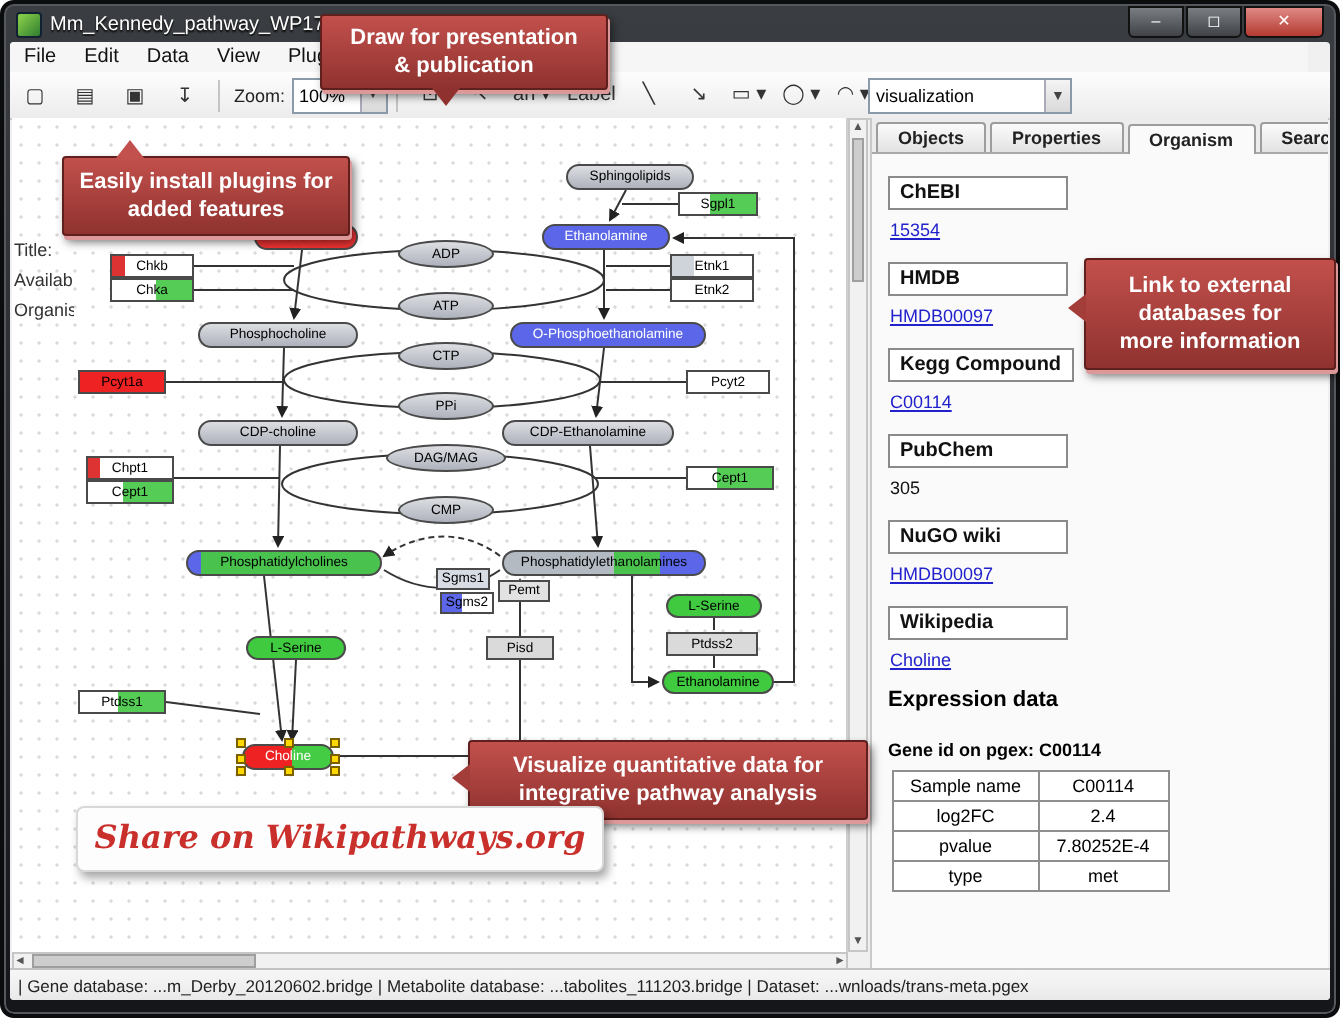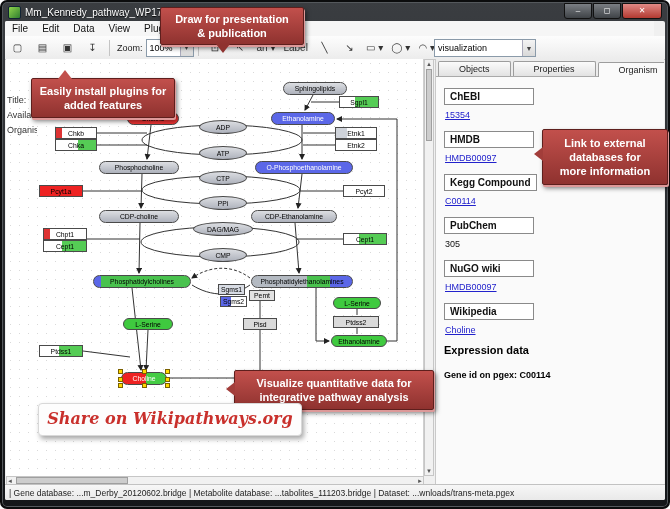--- a/index.html
+++ b/index.html
@@ -28,39 +28,39 @@
   .tb-label{margin:0 3px;color:#222;}
   .combo{display:inline-flex;align-items:center;height:16px;background:#fff;border:1px solid #8a9aa9;font-size:9px;padding-left:3px;}
   .combo .val{min-width:30px;}
   .combo .combo-btn{width:12px;height:100%;background:linear-gradient(#f4f4f4,#d9d9d9);border-left:1px solid #aab;color:#444;font-size:7px;display:flex;align-items:center;justify-content:center;}
   .combo.viz{position:absolute;left:429px;top:3px;width:97px;}
   .combo.viz .val{flex:1;}
 
   .main{position:absolute;left:0;right:0;top:38px;bottom:15px;}
   .canvas{position:absolute;left:1px;top:0;width:417px;height:417px;background-color:#fff;
     background-image:radial-gradient(circle,#d9d9d9 0.7px,transparent 0.9px);background-size:9px 9px;overflow:hidden;border-right:1px solid #cfcfcf;}
-  .strip-label{position:absolute;left:1px;width:30px;font-size:9px;color:#333;white-space:nowrap;overflow:hidden;}
+  .strip-label{position:absolute;left:1px;width:30px;font-size:9px;color:#333;white-space:nowrap;overflow:hidden;margin-top:25px;}
 
   .edges{position:absolute;left:0;top:0;z-index:1;}
   .node{position:absolute;box-sizing:border-box;z-index:2;border:1px solid #4a4a4a;display:flex;align-items:center;justify-content:center;
     font-size:6.8px;color:#000;overflow:hidden;white-space:nowrap;background:linear-gradient(#dcdee2,#aeb2bc);}
   .node.met{border-radius:7px;}
   .node.ellipse{border-radius:50%;}
   .node.gene{border-radius:0;background:#fff;}
   .handle{position:absolute;width:5px;height:5px;background:#ffd800;border:1px solid #7a6000;z-index:3;box-sizing:border-box;}
 
   .vscroll{position:absolute;left:419px;top:0;width:10px;bottom:9px;background:#f1f1f1;border:1px solid #c6c6c6;box-sizing:border-box;}
   .hscroll{position:absolute;left:1px;width:418px;bottom:0;height:9px;background:#f1f1f1;border:1px solid #c6c6c6;box-sizing:border-box;}
   .sb-arrow{position:absolute;font-size:6px;color:#555;line-height:8px;text-align:center;}
   .v-thumb{position:absolute;left:1px;right:1px;top:9px;height:70px;background:#cdcdcd;border:1px solid #9f9f9f;}
   .h-thumb{position:absolute;top:0;bottom:0;left:9px;width:110px;background:#cdcdcd;border:1px solid #9f9f9f;}
 
   .right-panel{position:absolute;left:430px;right:1px;top:0;bottom:0;background:#fafafa;border-left:1px solid #c9c9c9;overflow:hidden;}
   .tabs{display:flex;background:#ececec;border-bottom:1px solid #a9a9a9;padding-top:2px;}
-  .tab{font-size:9px;padding:2px 20px;border:1px solid #9d9d9d;border-bottom:none;border-radius:2px 2px 0 0;margin-left:2px;background:linear-gradient(#fbfbfb,#e2e2e2);color:#222;white-space:nowrap;}
+  .tab{font-size:9px;padding:2px 10px;border:1px solid #9d9d9d;border-bottom:none;border-radius:2px 2px 0 0;margin-left:2px;background:linear-gradient(#fbfbfb,#e2e2e2);color:#222;white-space:nowrap;font-weight:bold;}
   .tab.active{background:#fafafa;position:relative;top:1px;}
   .panel-body{position:absolute;left:0;right:0;top:19px;bottom:0;overflow:hidden;padding:8px 8px 0 8px;}
   .bp-section{margin-bottom:9px;}
   .bp-header{display:inline-block;min-width:78px;border:1px solid #8a8a8a;background:#fff;padding:2px 5px;font-size:10px;font-weight:bold;color:#111;}
   .bp-value{margin:5px 0 0 1px;font-size:9px;color:#111;}
   .bp-link{color:#2222cc;text-decoration:underline;}
   .exp-title{font-size:11px;font-weight:bold;margin:4px 0 14px 0;color:#000;}
   .geneid{font-size:9px;font-weight:bold;margin-bottom:5px;color:#000;}
   table.expr{border-collapse:collapse;margin-left:2px;}
   table.expr td{border:1px solid #8f8f8f;font-size:9px;padding:2px 8px;text-align:center;background:#fff;min-width:48px;}
@@ -229,20 +229,40 @@
             <div id="bp-sections">
                 <div class="bp-section"><div class="bp-header">ChEBI</div><div class="bp-value bp-link">15354</div></div>
                 <div class="bp-section"><div class="bp-header">HMDB</div><div class="bp-value bp-link">HMDB00097</div></div>
                 <div class="bp-section"><div class="bp-header">Kegg Compound</div><div class="bp-value bp-link">C00114</div></div>
                 <div class="bp-section"><div class="bp-header">PubChem</div><div class="bp-value">305</div></div>
                 <div class="bp-section"><div class="bp-header">NuGO wiki</div><div class="bp-value bp-link">HMDB00097</div></div>
                 <div class="bp-section"><div class="bp-header">Wikipedia</div><div class="bp-value bp-link">Choline</div></div>
               </div>
             <div class="exp-title">Expression data</div>
             <div class="geneid">Gene id on pgex: C00114</div>
+            <table class="expr">
+                <tbody id="expr-body">
+                  <tr>
+                    <td>Sample name</td>
+                    <td>C00114</td>
+                  </tr>
+                  <tr>
+                    <td>log2FC</td>
+                    <td>2.4</td>
+                  </tr>
+                  <tr>
+                    <td>pvalue</td>
+                    <td>7.80252E-4</td>
+                  </tr>
+                  <tr>
+                    <td>type</td>
+                    <td>met</td>
+                  </tr>
+                </tbody>
+              </table>
           </div>
         </div>
       </div>
 
       <div class="statusbar">
         <span>| Gene database: ...m_Derby_20120602.bridge   | Metabolite database: ...tabolites_111203.bridge   | Dataset: ...wnloads/trans-meta.pgex</span>
       </div>
     </div>
 
     <div class="callout" style="left:158px;top:5px;width:142px;height:36px;">

